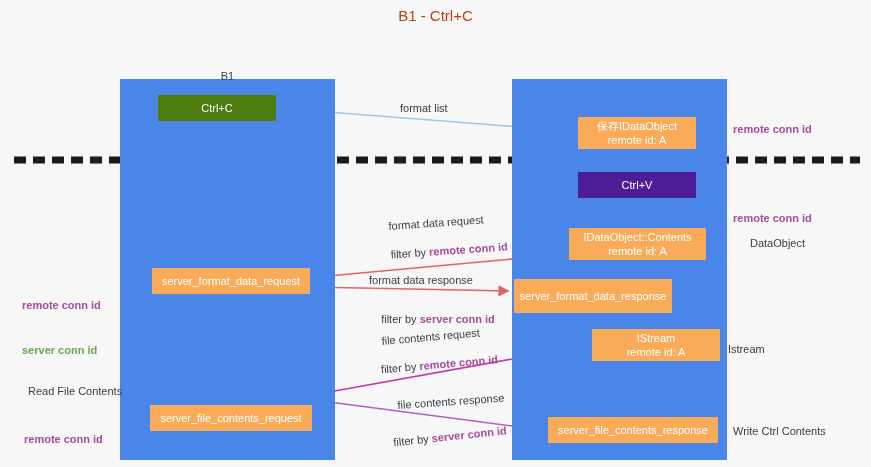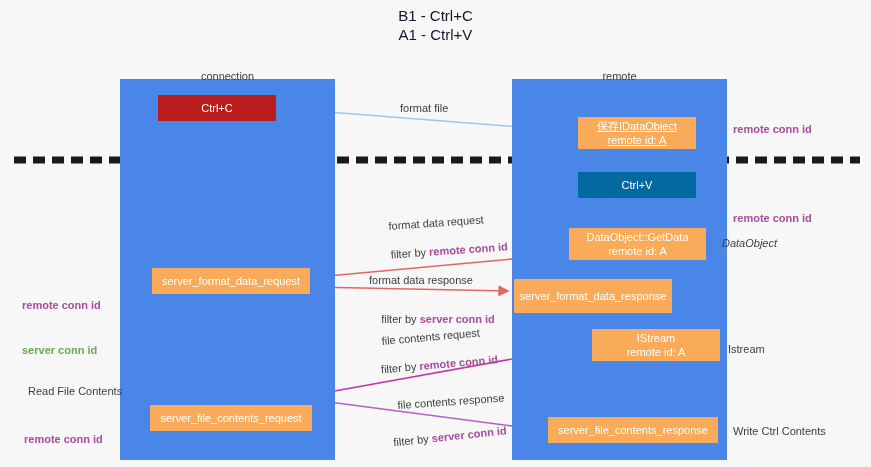--- a/index.html
+++ b/index.html
@@ -8,21 +8,21 @@
     background:#f7f7f7;
     font-family:"Liberation Sans","DejaVu Sans",sans-serif;
     overflow:hidden;
     position:relative;
   }
   #canvas{position:absolute;left:0;top:0;width:871px;height:467px;}
 
   
   .title{
     position:absolute;left:0;top:6px;width:871px;
-    text-align:center;color:#0f172a;font-size:15px;line-height:19px;
+    text-align:center;color:#c2410c;font-size:15px;line-height:19px;
   }
   .title div{white-space:pre;}
 
   
   .col-head{
     position:absolute;text-align:center;color:#3c4043;
     font-size:11px;line-height:13px;white-space:pre;
   }
   #head-b1{left:120px;top:44px;width:215px;}
   #head-a1{left:512px;top:44px;width:215px;}
@@ -34,41 +34,41 @@
 
   
   .node{
     position:absolute;box-sizing:border-box;
     display:flex;flex-direction:column;align-items:center;justify-content:center;
     color:#ffffff;font-size:11px;line-height:14px;text-align:center;
     white-space:pre;
   }
   .orange{background:#f9ab59;}
 
-  #n-ctrlc{left:158px;top:95px;width:118px;height:26px;background:#b91c1c;}
-  #n-ctrlv{left:578px;top:172px;width:118px;height:26px;background:#0369a1;}
-  #n-save-ido{left:578px;top:117px;width:118px;height:32px;text-decoration:underline;}
+  #n-ctrlc{left:158px;top:95px;width:118px;height:26px;background:#4d7c0f;}
+  #n-ctrlv{left:578px;top:172px;width:118px;height:26px;background:#4c1d95;}
+  #n-save-ido{left:578px;top:117px;width:118px;height:32px;}
   #n-getdata{left:569px;top:228px;width:137px;height:32px;}
   #n-sfdreq{left:152px;top:268px;width:158px;height:26px;}
   #n-sfdres{left:514px;top:279px;width:158px;height:34px;}
   #n-istream{left:592px;top:329px;width:128px;height:32px;}
   #n-sfcreq{left:150px;top:385px;width:162px;height:26px;margin-top:20px;}
   #n-sfcres{left:548px;top:417px;width:170px;height:26px;}
 
   
   .side{
     position:absolute;font-size:11px;line-height:15px;white-space:pre;
   }
   .purple{color:#a64d9b;font-weight:bold;}
   .green-t{color:#6aa84f;font-weight:bold;}
   .dark{color:#3c4043;}
 
   #s-remote-1{left:733px;top:122px;}
   #s-remote-2{left:733px;top:211px;}
-  #s-dataobject{left:722px;top:236px;font-style:italic;}
+  #s-dataobject{left:750px;top:236px;}
   #s-istream{left:728px;top:342px;}
   #s-write{left:733px;top:424px;}
 
   #s-left-1{left:22px;top:268px;}
   #s-read{left:28px;top:384px;}
   #s-left-2{left:24px;top:402px;}
 
   
   .elabel{
     position:absolute;font-size:11px;line-height:15px;white-space:pre;color:#3c4043;
@@ -140,45 +140,44 @@
   <g>
     <line x1="314" y1="400" x2="542" y2="430" stroke="#b45ec7" stroke-width="1.6" marker-end="url(#ah-purple)"></line>
   </g>
 </svg>
 
 <div class="lane" id="lane-b1"></div>
 <div class="lane" id="lane-a1"></div>
 
 <div class="title">
   <div>B1 - Ctrl+C</div>
-  <div>A1 - Ctrl+V</div>
 </div>
 
 <div class="col-head" id="head-b1">
+  <div>B1</div>
   <div>connection</div>
 </div>
 <div class="col-head" id="head-a1">
-  <div>remote</div>
 </div>
 
 <div class="node" id="n-ctrlc">
   <span>Ctrl+C</span>
 </div>
 
 <div class="node orange" id="n-save-ido">
   <span>保存IDataObject</span>
   <span>remote id: A</span>
 </div>
 
 <div class="node" id="n-ctrlv">
   <span>Ctrl+V</span>
 </div>
 
 <div class="node orange" id="n-getdata">
-  <span>DataObject::GetData</span>
+  <span>IDataObject::Contents</span>
   <span>remote id: A</span>
 </div>
 
 <div class="node orange" id="n-sfdreq">
   <span>server_format_data_request</span>
 </div>
 
 <div class="node orange" id="n-sfdres">
   <span>server_format_data_response</span>
 </div>
@@ -205,21 +204,21 @@
 <div class="side" id="s-left-1">
   <div class="purple">remote conn id</div>
   <div class="green-t">server conn id</div>
 </div>
 <div class="side dark" id="s-read">Read File Contents</div>
 <div class="side" id="s-left-2">
   <div class="purple">remote conn id</div>
   
 </div>
 
-<div class="elabel" id="l-format-list">format file</div>
+<div class="elabel" id="l-format-list">format list</div>
 
 <div class="elabel" id="l-fdreq">format data request</div>
 <div class="elabel" id="l-fdreq-f">
   <span>filter by </span><span class="purple">remote conn id</span>
 </div>
 
 <div class="elabel" id="l-fdres">format data response</div>
 <div class="elabel" id="l-fdres-f">
   <span>filter by </span><span class="purple">server conn id</span>
 </div>

